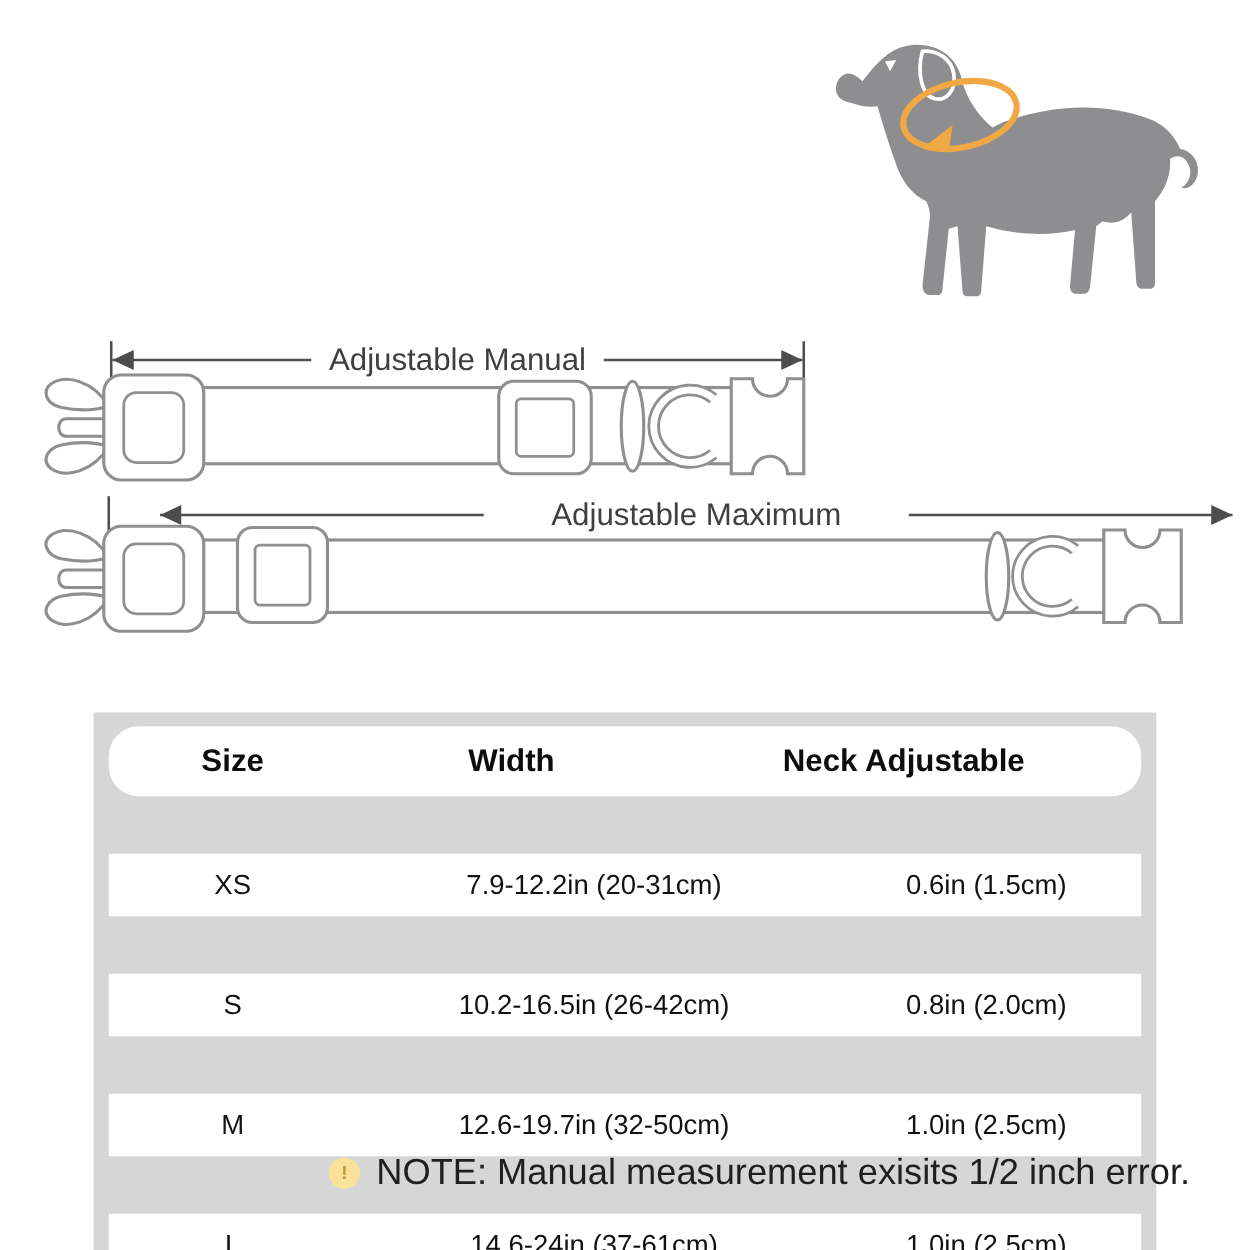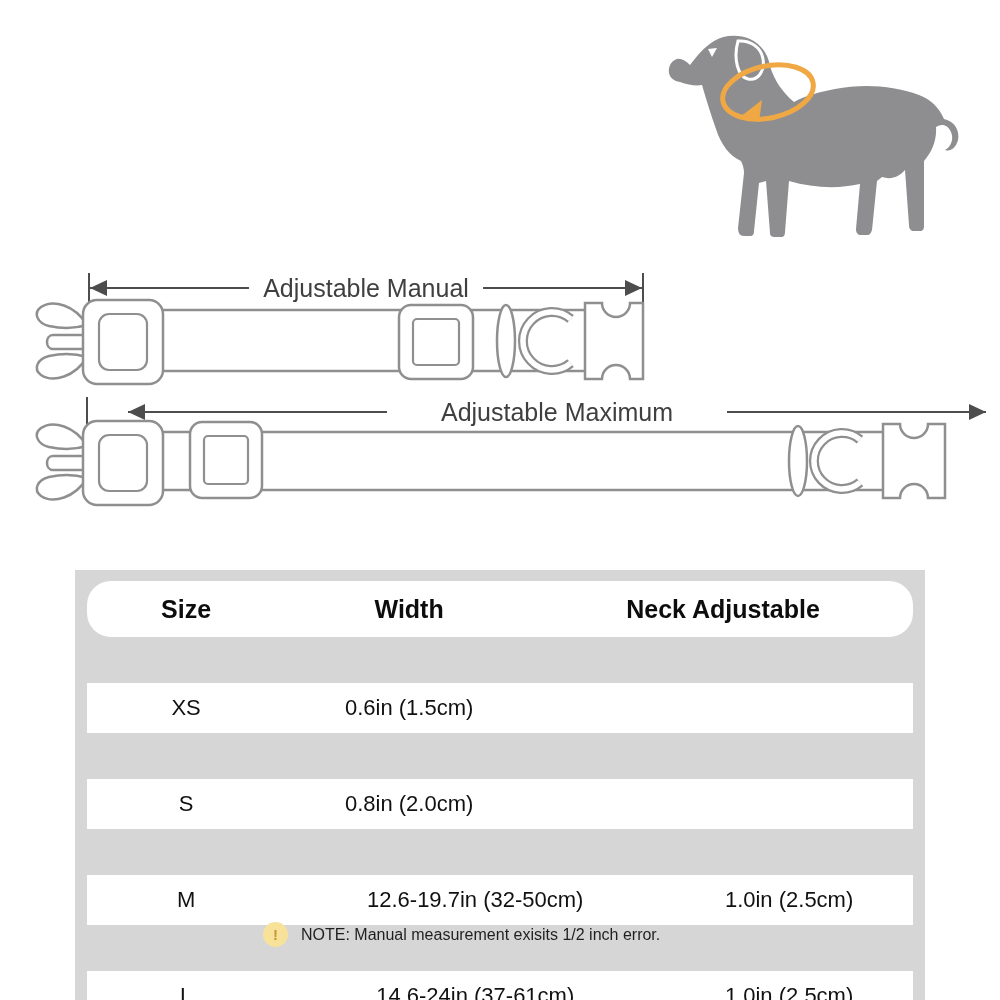--- a/index.html
+++ b/index.html
@@ -31,21 +31,21 @@
   .trow.header{height:56px;margin-bottom:12px;font-weight:bold;font-size:25px;color:#0d0d0d;border-radius:24px;}
   .trow.body{height:50px;margin-bottom:9px;font-size:22px;color:#111;margin-top:46px;}
   .trow.body:last-child{margin-bottom:0;}
   .tcell{text-align:center;}
   .c1{width:24%;} .c2{width:46%;} .c3{width:30%;}
 
   
   .note{position:absolute;left:263px;top:922px;display:flex;align-items:center;gap:13px;}
   .note-icon{width:25px;height:25px;border-radius:50%;background:#f8e29a;color:#c9953b;
     font-size:15px;font-weight:bold;display:flex;align-items:center;justify-content:center;flex:0 0 auto;}
-  .note-text{font-size:16px;color:#1f1f1f;white-space:nowrap;}
+  .note-text{font-size:29px;color:#1f1f1f;white-space:nowrap;}
 
   svg{position:absolute;display:block;}
 </style>
 </head>
 <body>
 
 <div class="canvas">
 
 
   <svg style="left:658px;top:15px;" width="305" height="230" viewBox="0 0 305 230">
@@ -117,24 +117,26 @@
   </svg>
 
   <div class="size-table">
     <div class="trow header">
       <div class="tcell c1">Size</div>
       <div class="tcell c3">Width</div>
       <div class="tcell c2">Neck Adjustable</div>
     </div>
     <div class="trow body">
       <div class="tcell c1">XS</div>
+      <div class="tcell c2">7.9-12.2in (20-31cm)</div>
       <div class="tcell c3">0.6in (1.5cm)</div>
     </div>
     <div class="trow body">
       <div class="tcell c1">S</div>
+      <div class="tcell c2">10.2-16.5in (26-42cm)</div>
       <div class="tcell c3">0.8in (2.0cm)</div>
     </div>
     <div class="trow body">
       <div class="tcell c1">M</div>
       <div class="tcell c2">12.6-19.7in (32-50cm)</div>
       <div class="tcell c3">1.0in (2.5cm)</div>
     </div>
     <div class="trow body">
       <div class="tcell c1">L</div>
       <div class="tcell c2">14.6-24in (37-61cm)</div>

